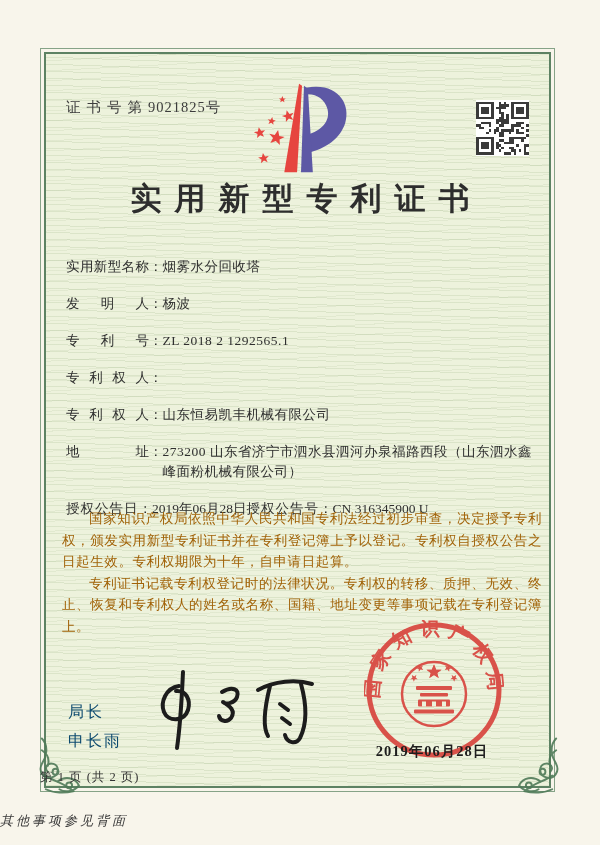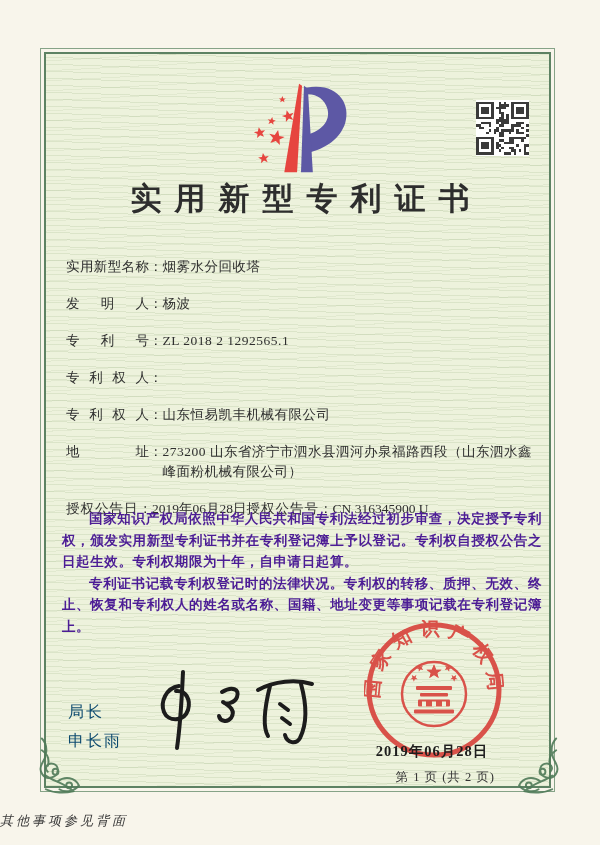--- a/index.html
+++ b/index.html
@@ -48,34 +48,34 @@
     text-align:justify; text-align-last:justify; -moz-text-align-last:justify;
   }
   .field-colon { flex:0 0 auto; }
   .field-value { flex:1 1 auto; letter-spacing:.5px; }
   .grant-row { display:flex; line-height:20px; margin-top:2px; }
   .grant-item { display:flex; }
   .grant-item + .grant-item { }
   .grant-label { letter-spacing:1px; }
 
   .paragraphs { position:absolute; left:62px; right:58px; top:508px; font-size:13.5px;
-    color:#4c1d95; line-height:21.5px; text-align:justify; letter-spacing:.6px;font-weight:bold; }
+    color:#a16207; line-height:21.5px; text-align:justify; letter-spacing:.6px; }
   .paragraphs p { text-indent:2em; margin:0; }
 
   .signer { position:absolute; left:68px; top:697px; font-size:16px; color:#0c4a6e;
     line-height:29px; letter-spacing:2px;
     font-family:"Liberation Sans","DejaVu Sans",sans-serif; }
 
   .signature { position:absolute; left:146px; top:664px; width:180px; height:92px; }
 
   .seal { position:absolute; left:364px; top:620px; width:140px; height:140px; opacity:.92; }
   .seal-date { position:absolute; left:352px; top:742px; width:160px; text-align:center;
     font-size:14.5px; font-weight:bold; color:#1e1e1e; letter-spacing:1px; }
 
-  .page-info { position:absolute; left:40px; width:455px; top:769px; text-align:right;
+  .page-info { position:absolute; left:40px; width:455px; top:769px; text-align:left;
     font-size:12.5px; color:#333; letter-spacing:1px; }
   .back-note { position:absolute; left:0; right:0; top:812px; 
     font-size:13px; color:#3a3a3a; letter-spacing:3px; font-style:italic; }
 </style>
 </head>
 <body>
 
 <div class="page">
 
   <div class="frame-outer">
@@ -96,20 +96,23 @@
     <g fill="none" stroke="currentColor" stroke-width="2" stroke-linecap="round">
       <path d="M6,18 C14,26 10,38 6,44 C2,52 8,60 16,58 C24,56 24,46 18,44 C12,42 8,48 12,52"></path>
       <path d="M10,56 C18,62 30,64 38,72 C30,74 18,74 10,70"></path>
       <path d="M22,62 C30,56 40,58 44,66 C40,72 30,74 24,70"></path>
       <path d="M6,30 C12,34 14,40 12,46"></path>
       <circle cx="20" cy="52" r="3"></circle>
       <circle cx="34" cy="66" r="3"></circle>
     </g>
   </svg>
 
+  <div class="cert-no">
+    <span class="pre">证书号第</span><span class="num">9021825</span><span>号</span>
+  </div>
 
   <svg class="logo" viewBox="0 0 120 112">
     <defs>
       <path id="star" d="M0,-10 L2.94,-3.09 10,-3.09 4.26,1.18 6.18,8.09 0,4 -6.18,8.09 -4.26,1.18 -10,-3.09 -2.94,-3.09 Z"></path>
     </defs>
 
     <path d="M64,16 C96,10 110,32 104,52 C99,68 84,78 67,82 L65,64 C80,60 89,50 86,38 C83,26 72,21 63,23 Z" fill="#5d58a5"></path>
 
     <path d="M62,14 L66,17 L71,102 L59,102 Z" fill="#5d58a5"></path>
 

